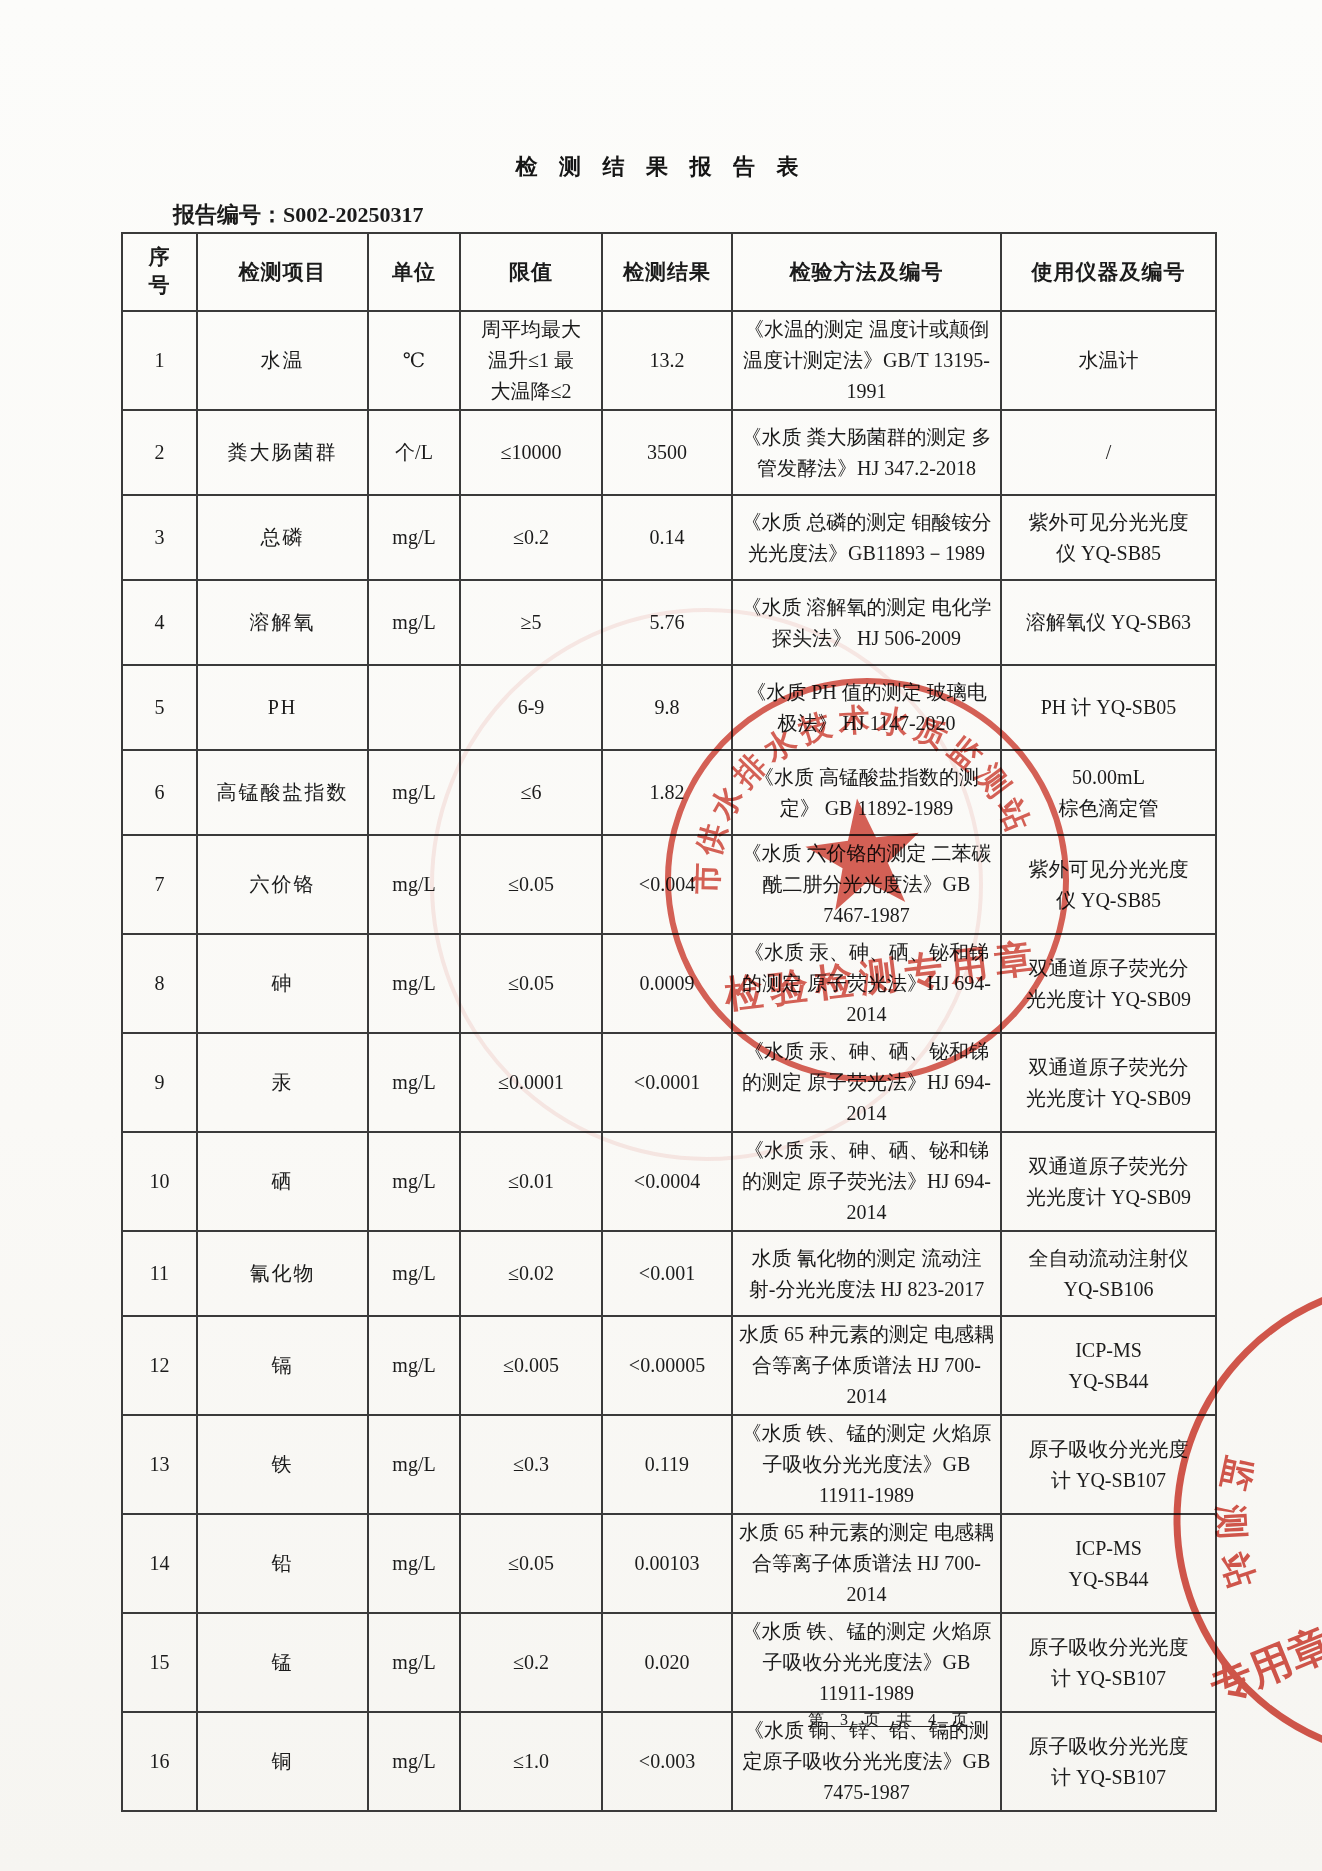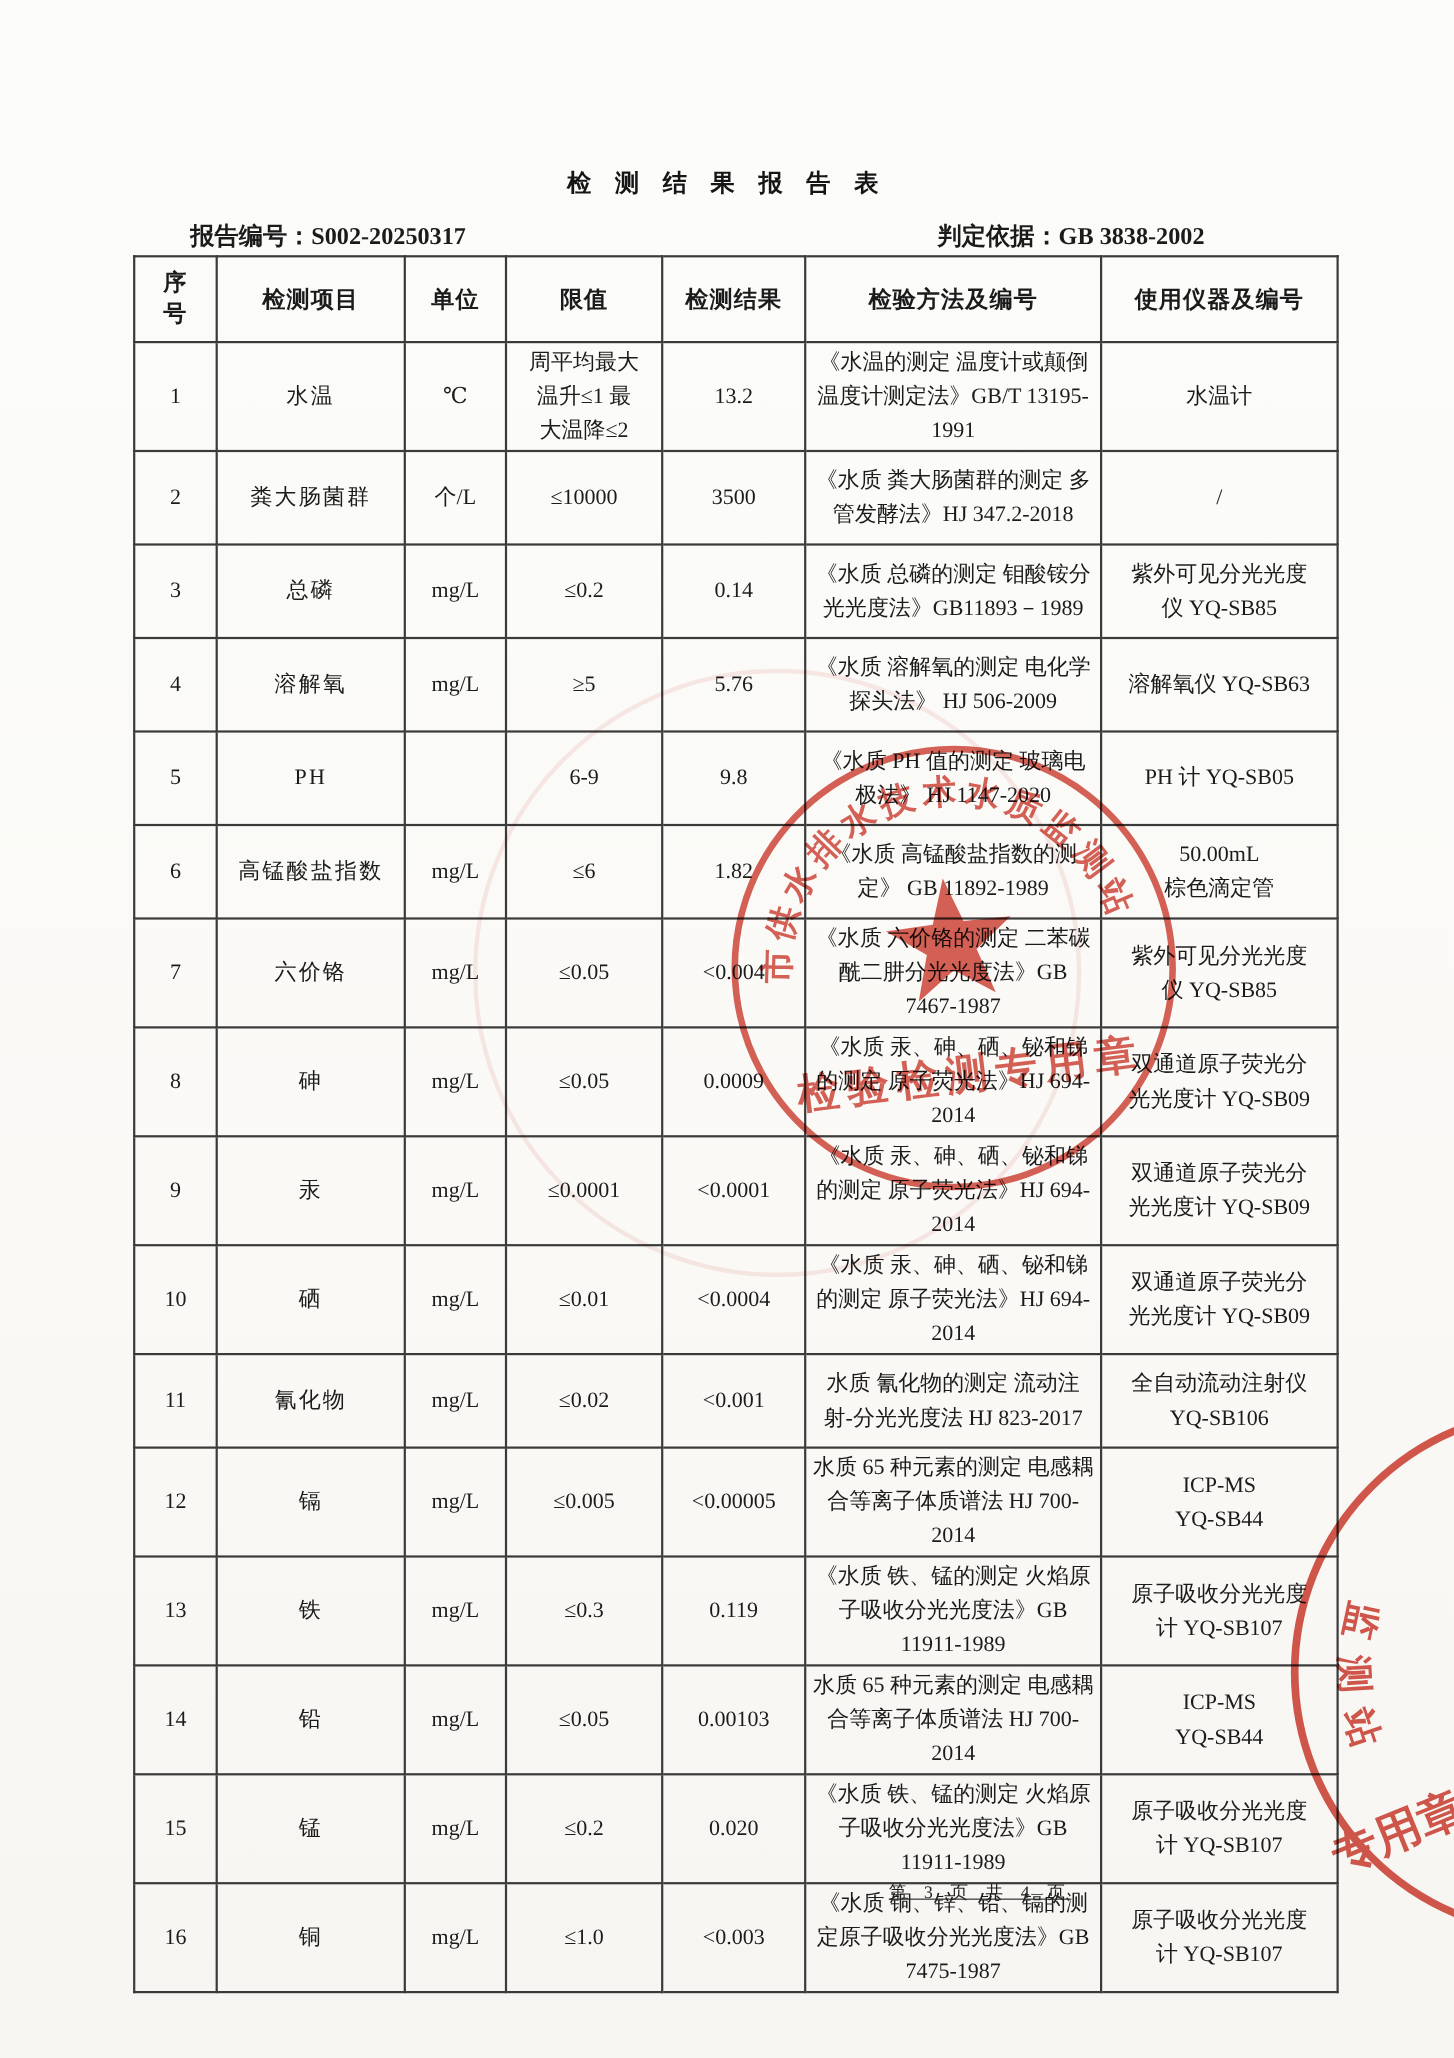--- a/index.html
+++ b/index.html
@@ -60,21 +60,20 @@
 </style>
 </head>
 <body>
 
 <div class="page">
 
   <div class="doc-title">检 测 结 果 报 告 表</div>
 
   <div class="meta-row">
     <div class="meta-left"><span>报告编号：</span><span>S002-20250317</span></div>
-    <div class="meta-right"><span>判定依据：</span><span>GB 3838-2002</span></div>
   </div>
 
   <table class="results">
     <colgroup>
       <col class="c0">
         <col class="c1">
         <col class="c2">
         <col class="c3">
       <col class="c4">
         <col class="c5">

